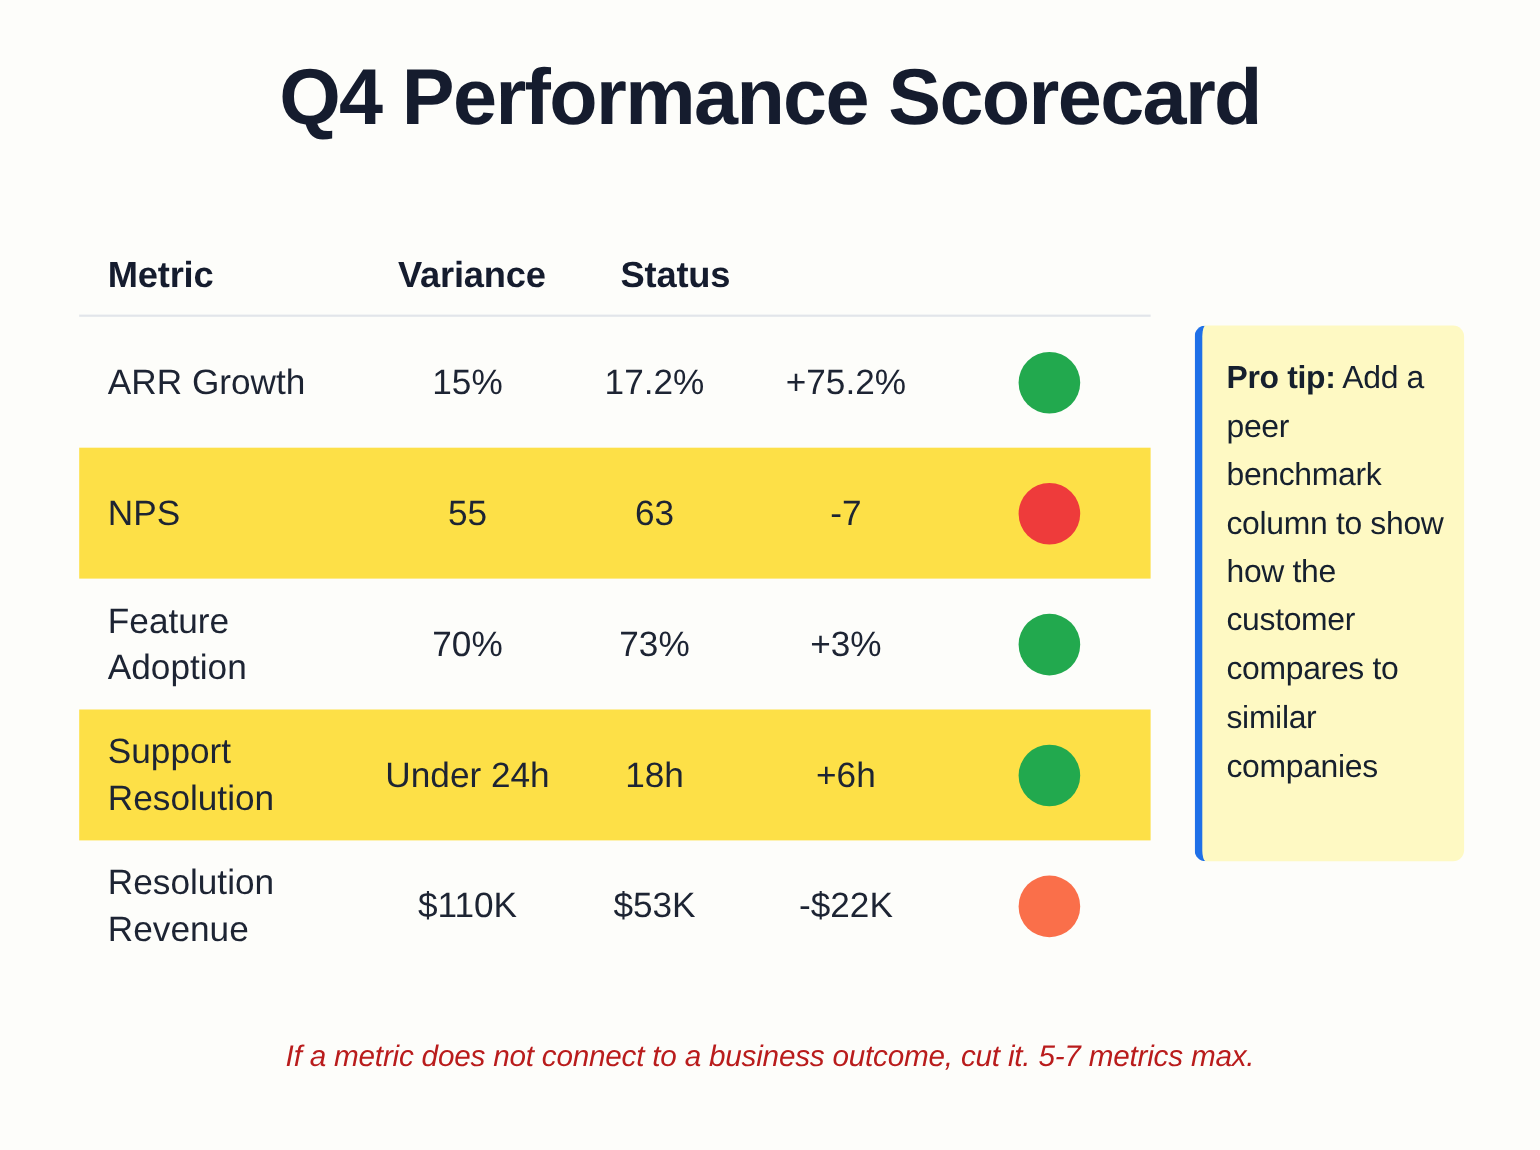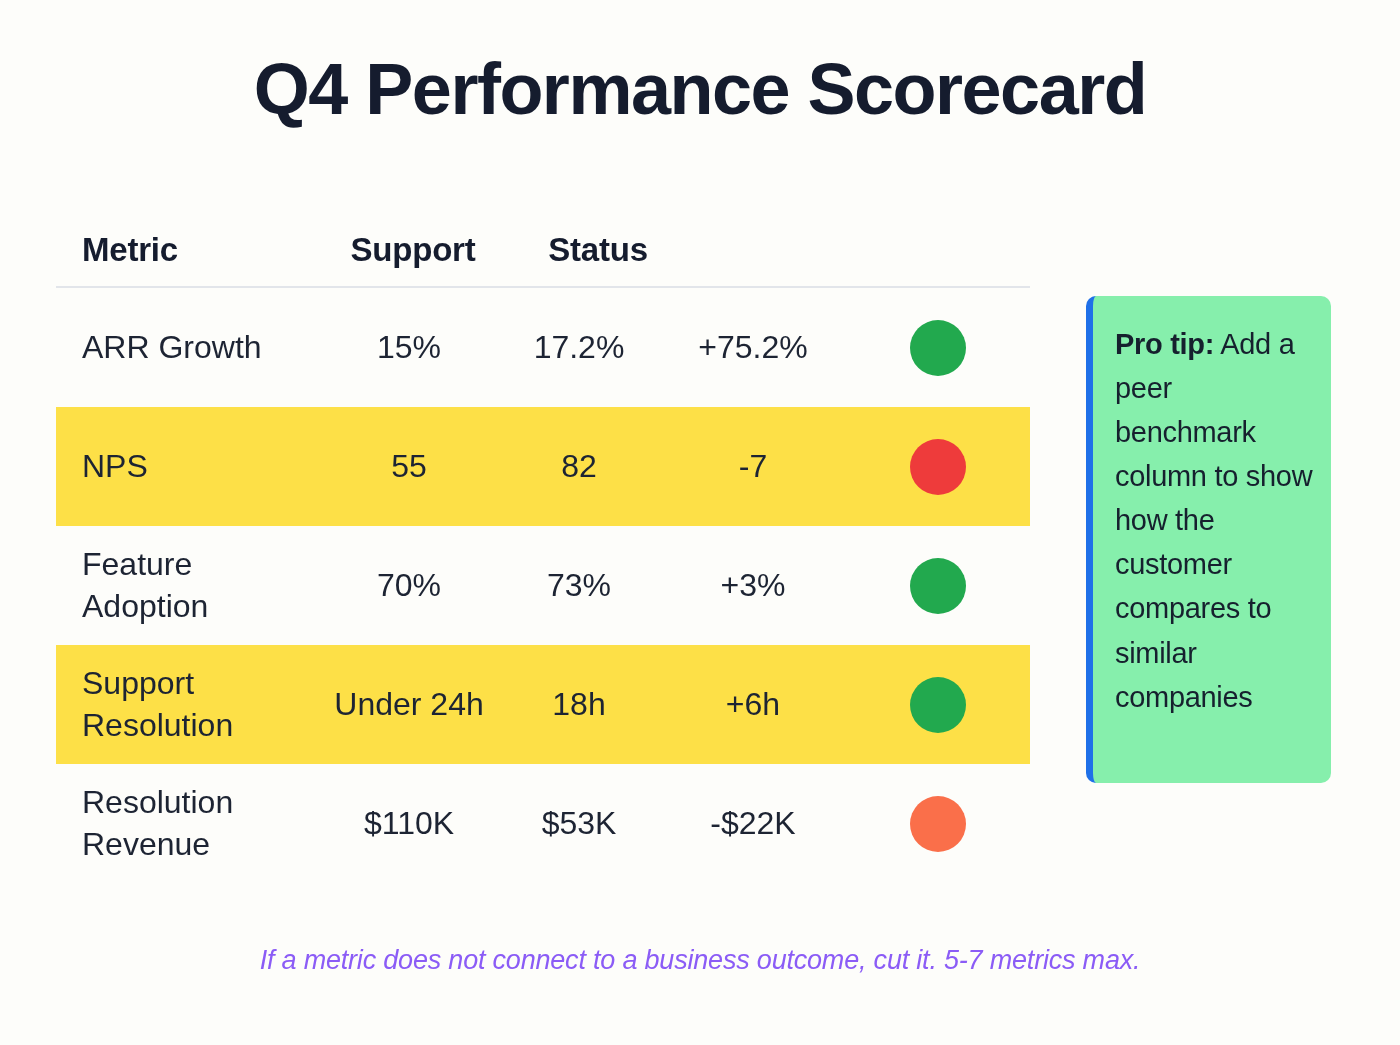--- a/index.html
+++ b/index.html
@@ -32,21 +32,21 @@
     font-size: 72px;
     font-weight: 700;
     letter-spacing: -1.5px;
     color: #151c2e;
     line-height: 1.05;
   }
 
   
   .table {
     position: absolute;
-    left: 56px;
+    left: 72px;
     top: 214px;
     width: 974px;
   }
 
   .row {
     display: flex;
     align-items: center;
     box-sizing: border-box;
   }
 
@@ -98,74 +98,74 @@
   }
 
   
   .protip {
     position: absolute;
     left: 1086px;
     top: 296px;
     width: 245px;
     height: 487px;
     box-sizing: border-box;
-    background: #86efac;
+    background: #fef9c3;
     border-left: 7px solid #1f70e8;
     border-radius: 10px;
     padding: 26px 18px 10px 22px;
     font-size: 29px;
     line-height: 1.52;
     color: #16202e;
     letter-spacing: -0.3px;
     overflow: hidden;
   }
   .protip b { font-weight: 700; }
 
   
   .footer {
     position: absolute;
     left: 0;
     top: 945px;
     width: 1400px;
     text-align: center;
     font-size: 27px;
     font-style: italic;
-    color: #8b5cf6;
+    color: #b91c1c;
     letter-spacing: -0.2px;
   }
 </style>
 </head>
 <body>
 
 <div class="page">
 
   <div class="title">Q4 Performance Scorecard</div>
 
   <div class="table">
 
     <div class="row header">
       <div class="c-metric">Metric</div>
-      <div class="c-var">Support</div>
+      <div class="c-var">Variance</div>
       <div class="c-status">Status</div>
     </div>
 
     <div class="row data">
       <div class="c-metric">ARR Growth</div>
       <div class="c-target">15%</div>
       <div class="c-actual">17.2%</div>
       <div class="c-var">+75.2%</div>
       <div class="c-status">
         <span class="dot" style="background: rgb(34, 169, 78);"></span>
       </div>
     </div>
 
     <div class="row data striped">
       <div class="c-metric">NPS</div>
       <div class="c-target">55</div>
-      <div class="c-actual">82</div>
+      <div class="c-actual">63</div>
       <div class="c-var">-7</div>
       <div class="c-status">
         <span class="dot" style="background: rgb(238, 59, 59);"></span>
       </div>
     </div>
 
     <div class="row data">
       <div class="c-metric">Feature Adoption</div>
       <div class="c-target">70%</div>
       <div class="c-actual">73%</div>

